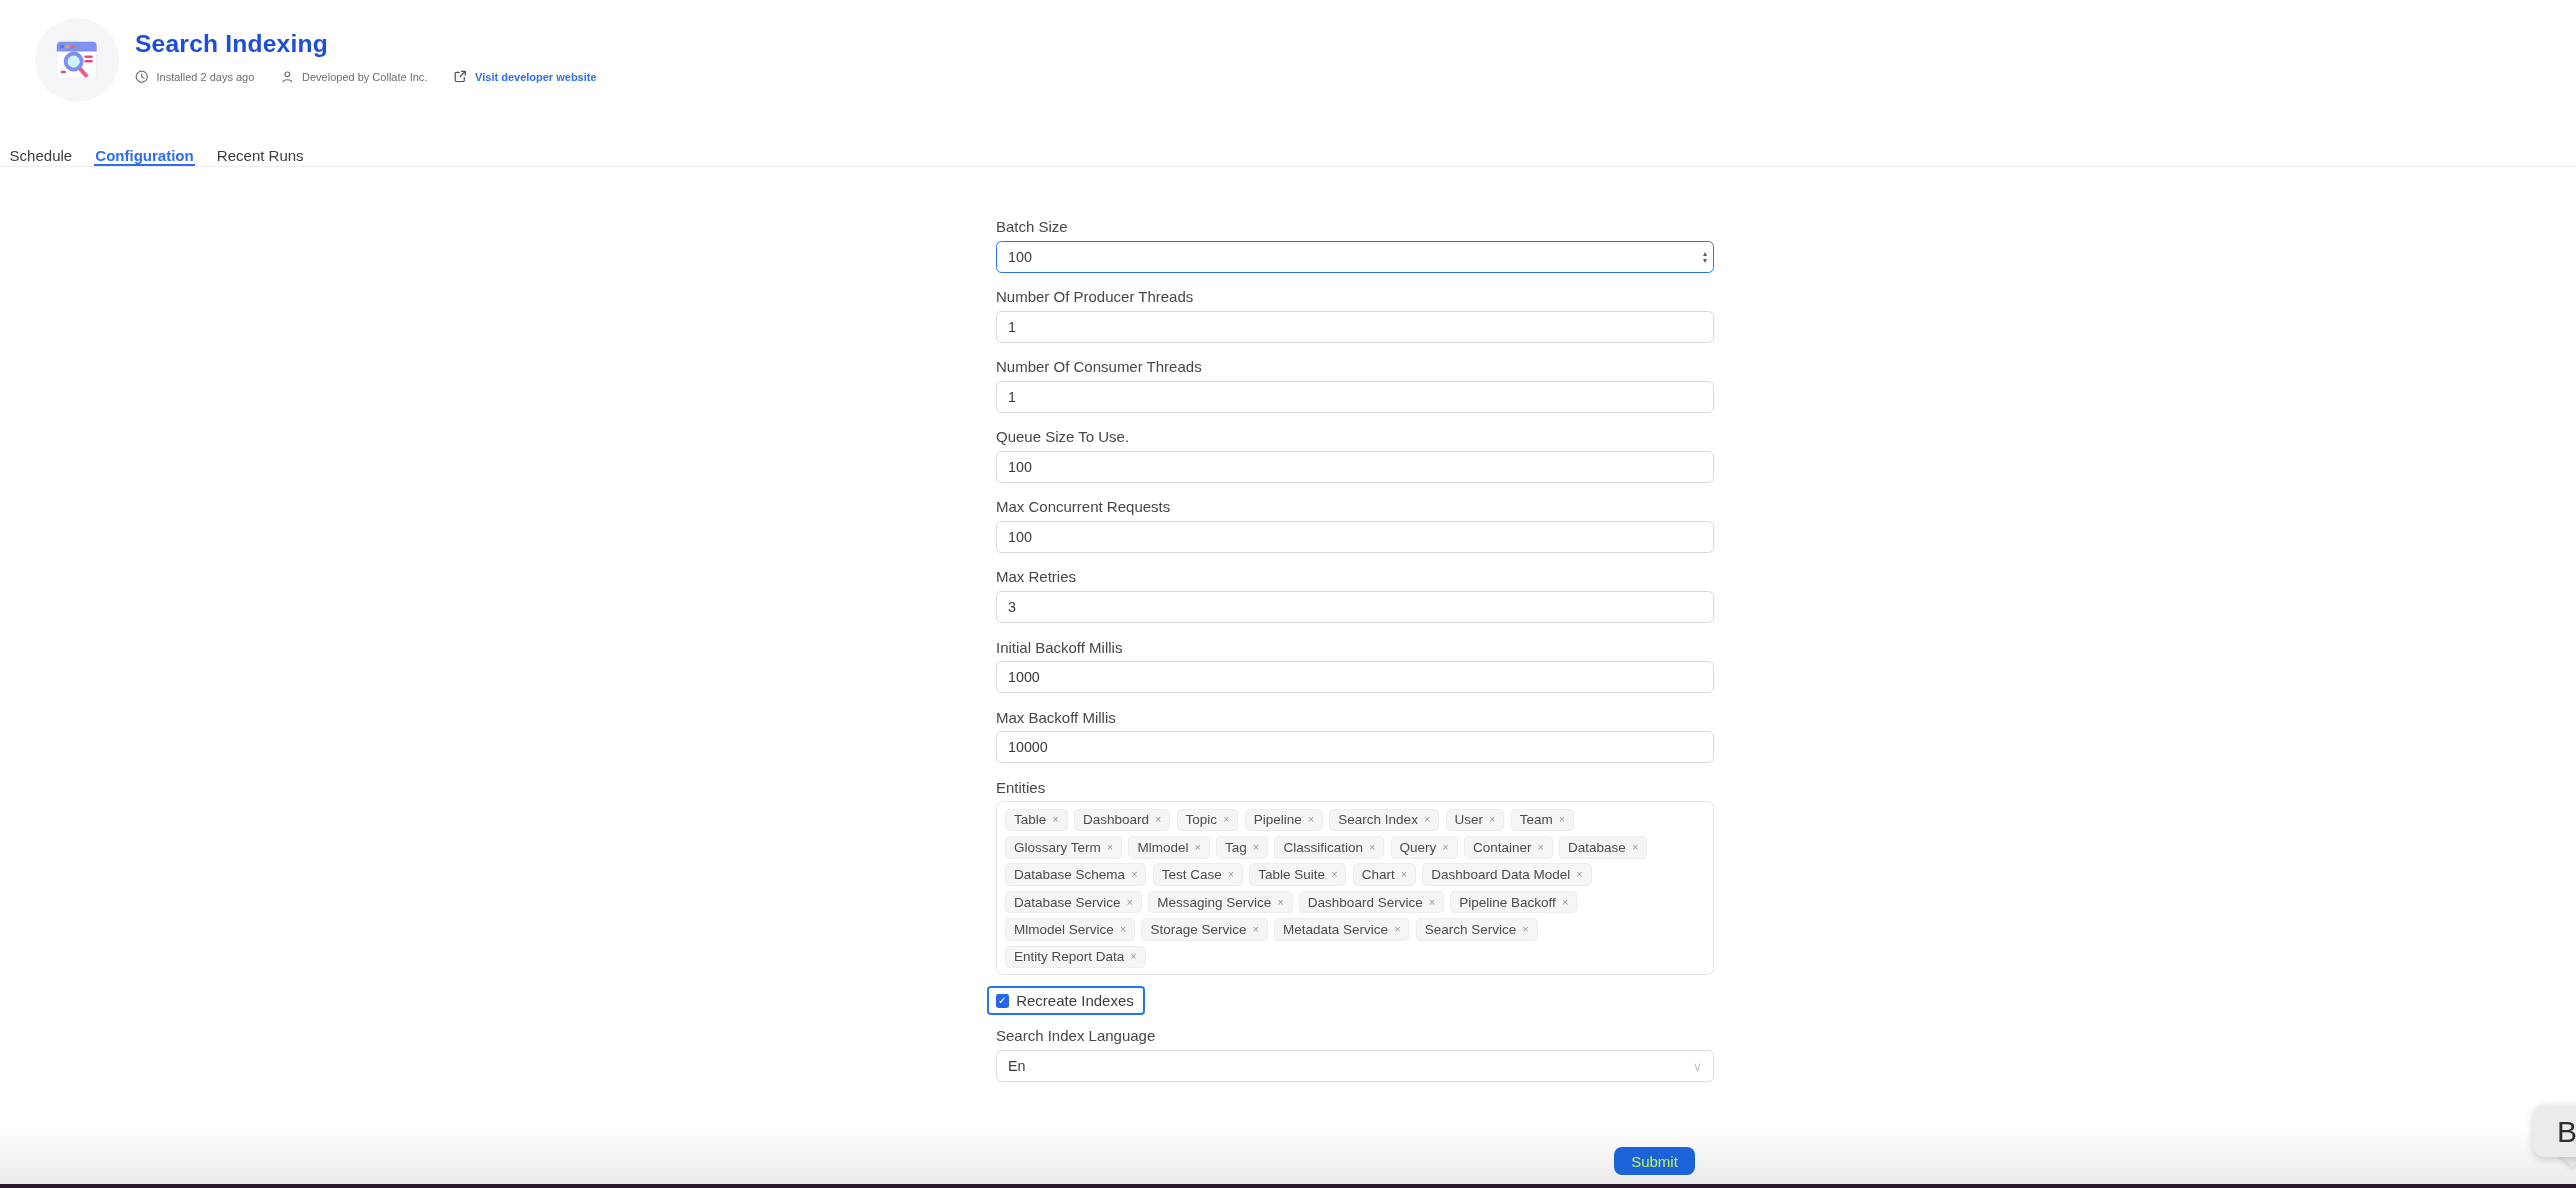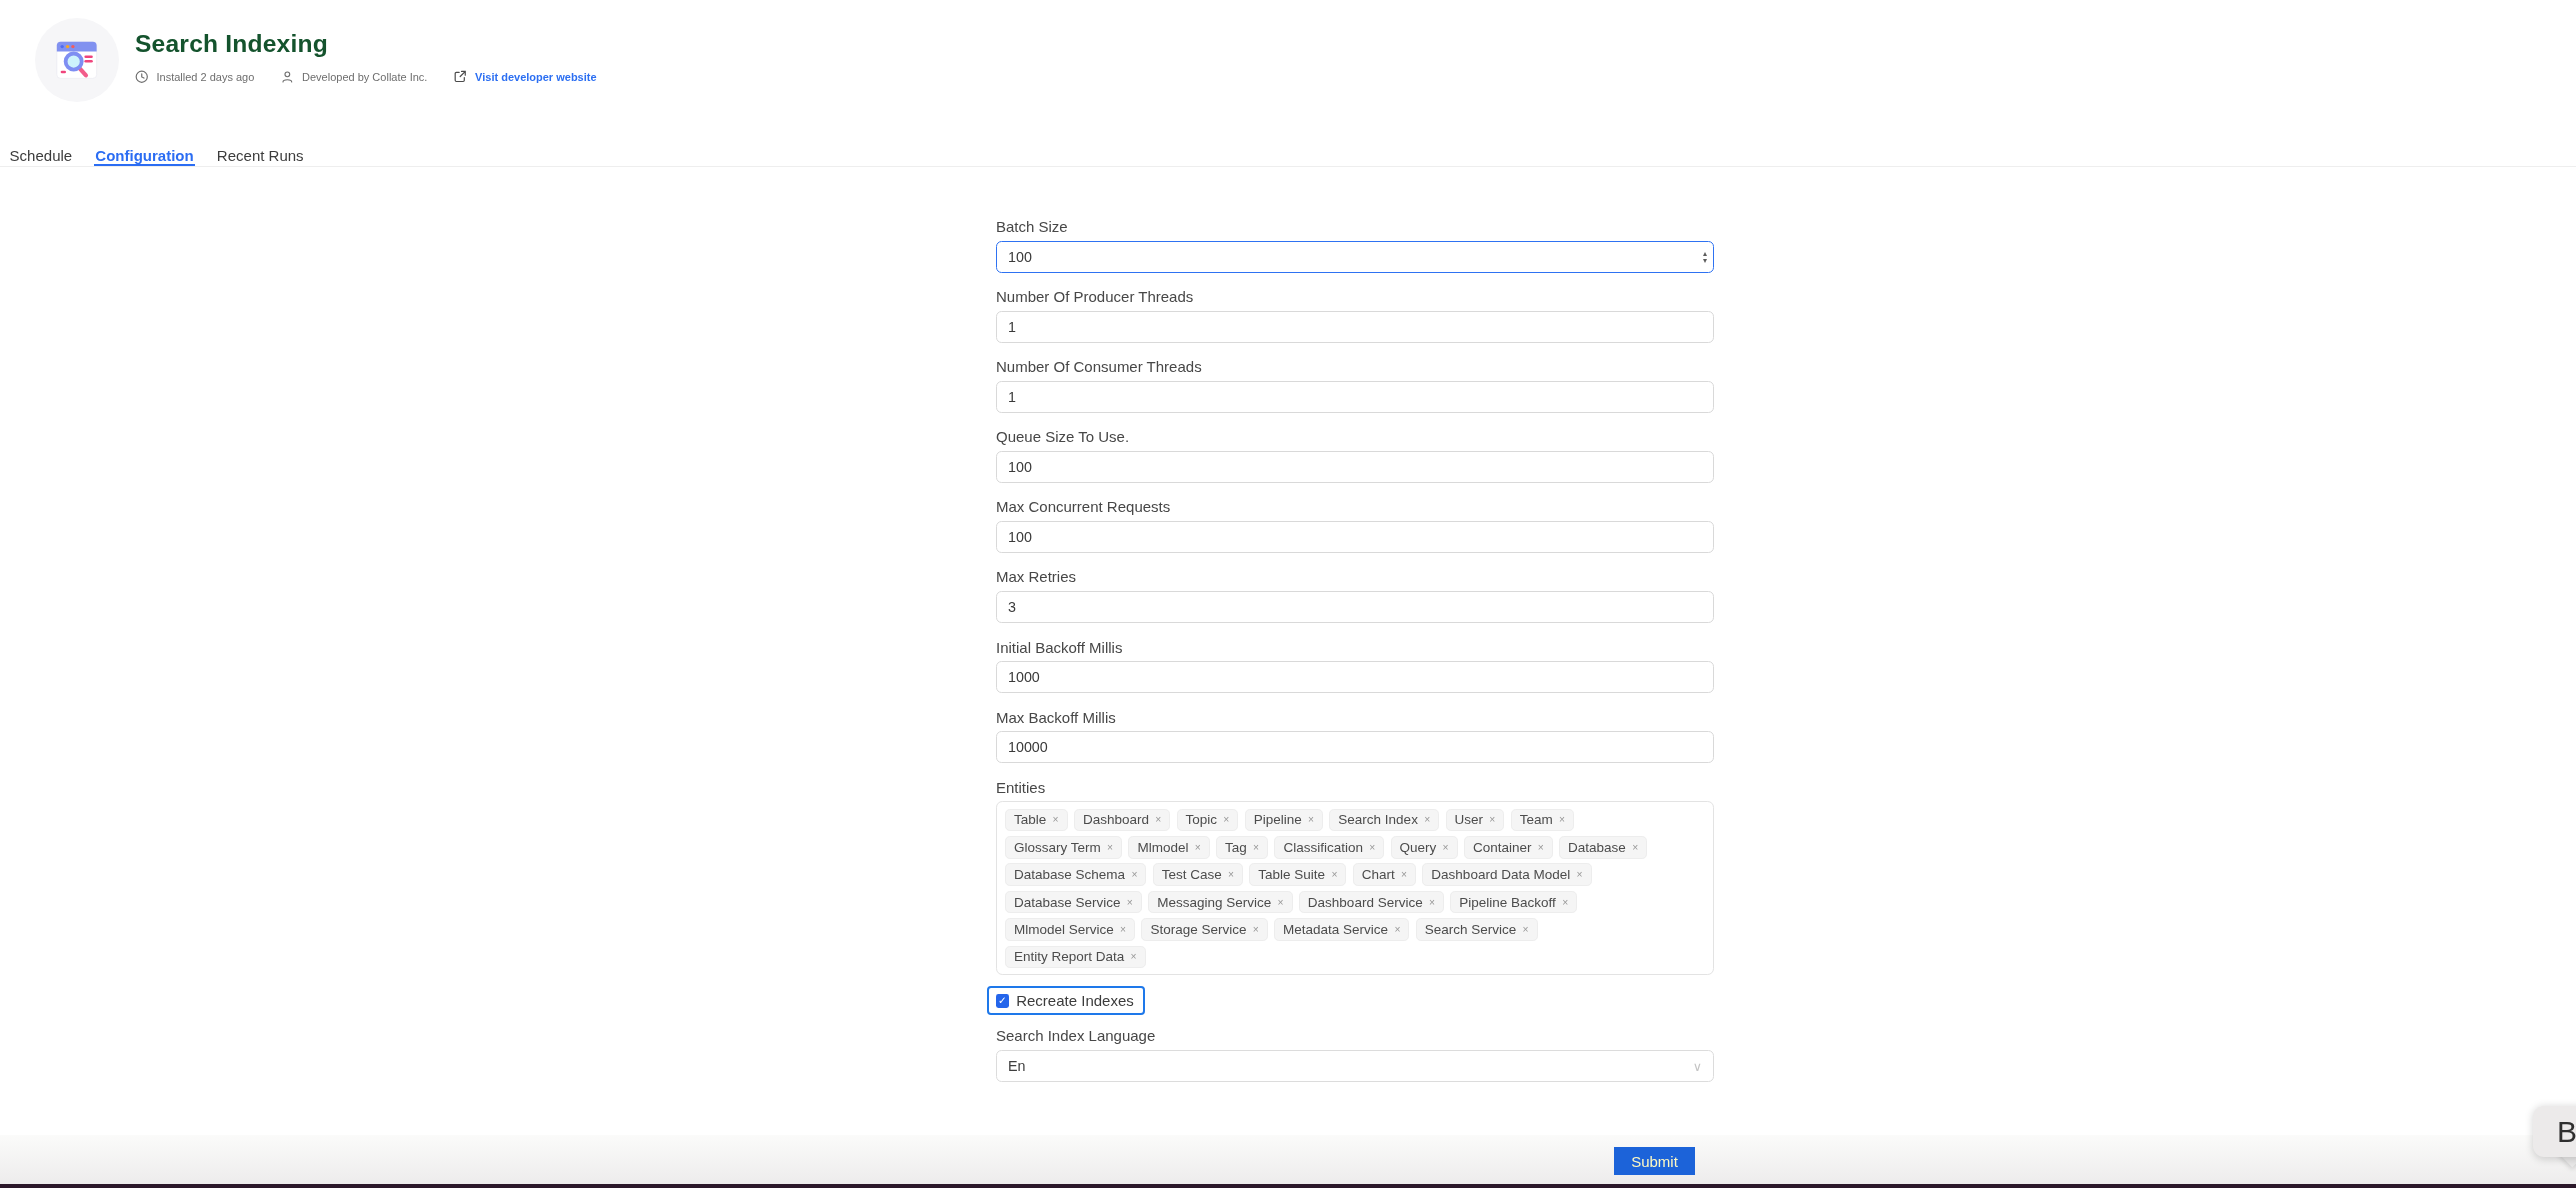--- a/index.html
+++ b/index.html
@@ -9,21 +9,21 @@
   }
 
   
   .avatar {
     position:absolute; left:35px; top:18px; width:84px; height:84px;
     border-radius:50%; background:#f6f6f8;
     display:flex; align-items:center; justify-content:center;
   }
   .page-title {
     position:absolute; left:135px; top:30px;
-    font-size:24.6px; font-weight:700; color:#14532d; letter-spacing:0.2px;
+    font-size:24.6px; font-weight:700; color:#1d4ed8; letter-spacing:0.2px;
   }
   .meta-row {
     position:absolute; left:135px; top:68px; height:17.4px;
     display:flex; align-items:center; gap:27px;
     font-size:11px; color:#6e6e6e;
   }
   .meta-item { display:flex; align-items:center; gap:8px; }
   .meta-item svg { display:block; }
   .dev-link { color:#2c6ff2; font-weight:600; text-decoration:none; cursor:pointer; }
 
@@ -95,21 +95,21 @@
     color:#c4c4c4; font-size:12.7px;
   }
 
   
   .footer {
     position:absolute; left:0; top:1135px; width:100%; height:49px;
     background:linear-gradient(180deg, #fbfbfa 0%, #edecec 100%);
   }
   .submit-btn {
     position:absolute; left:1614px; top:12px; width:81px; height:28px;
-    background:#1c63d9; color:#fef9c3; border:none; border-radius:0;
+    background:#1c63d9; color:#bef264; border:none; border-radius:8px;
     font-size:15px; font-family:"Liberation Sans", sans-serif; cursor:pointer;
   }
   .bottom-bar {
     position:absolute; left:0; top:1184px; width:100%; height:4px; background:#2b182a;
   }
 
   
   .bubble-tail {
     position:absolute; left:2562px; top:1142px; width:20.6px; height:20.6px;
     background:#e9e8e8; transform:rotate(45deg);

